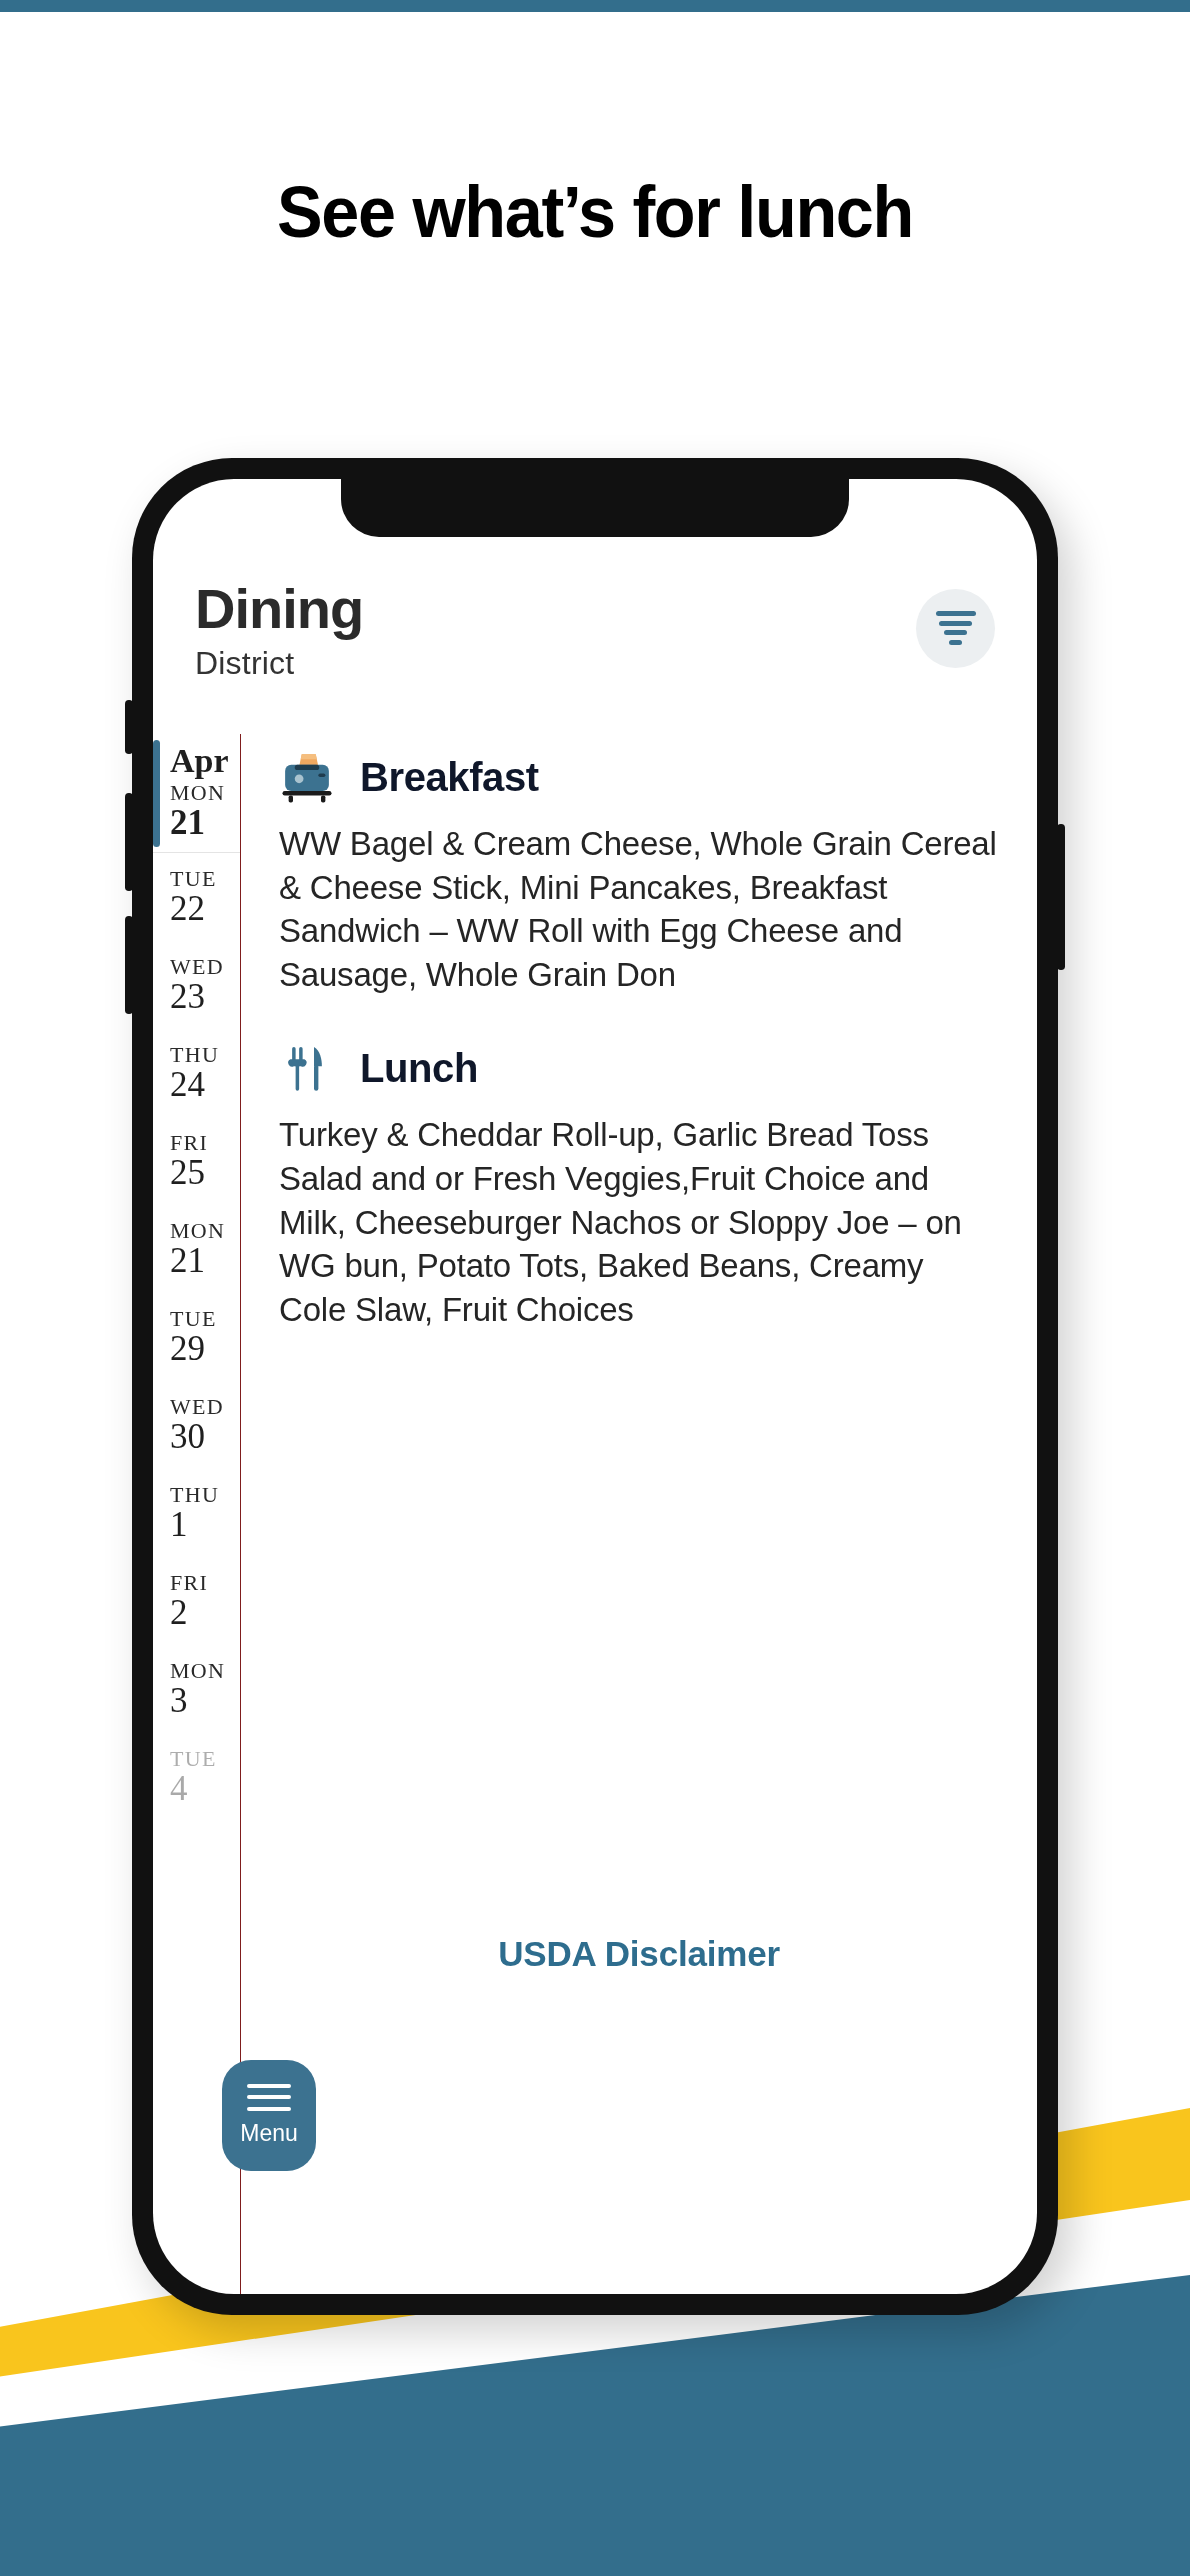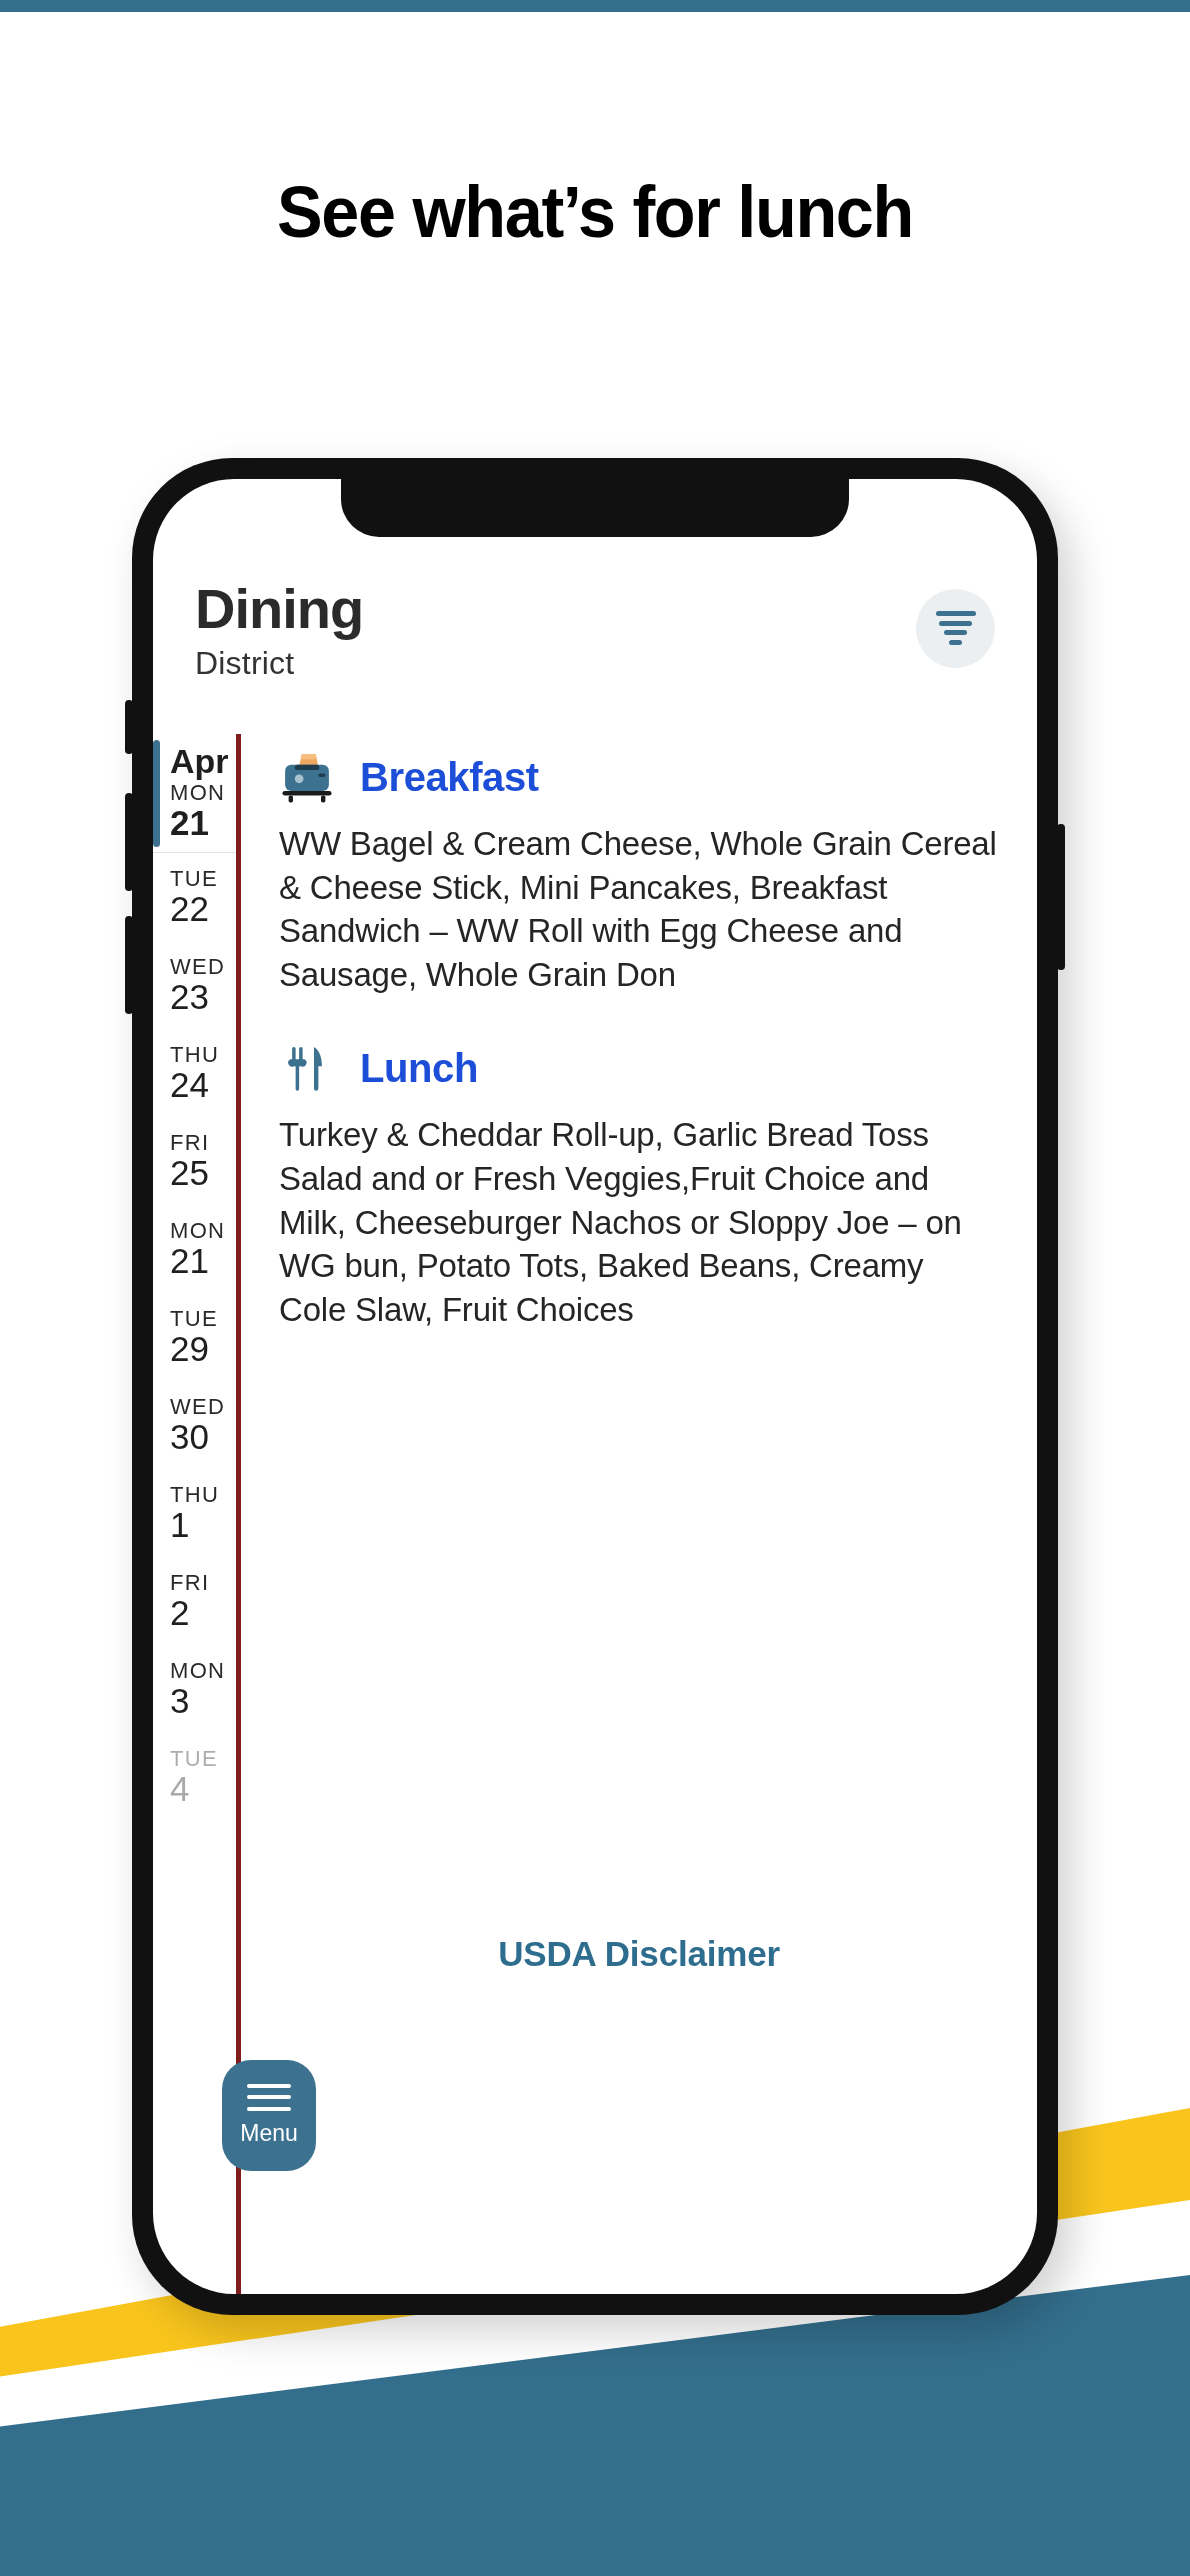--- a/index.html
+++ b/index.html
@@ -147,23 +147,24 @@
     position: absolute;
     top: 255px; left: 0;
     width: 884px;
     height: 1560px;
     display: flex;
   }
 
   .date-rail {
     width: 88px;
     flex: 0 0 88px;
-    border-right: 5px solid #7f1d1d;
+    border-right: 1px solid #7f1d1d;
     position: relative;
     overflow: hidden;
+    font-family: Liberation Serif, serif;
   }
   .date-item {
     position: relative;
     padding: 13.4px 0 13.4px 17px;
     height: 88px;
     display: flex;
     flex-direction: column;
     justify-content: center;
     cursor: pointer;
   }
@@ -213,21 +214,21 @@
   .meal-block { margin-bottom: 44px; }
   .meal-head {
     display: flex;
     align-items: center;
     gap: 25px;
     margin-bottom: 17px;
   }
   .meal-title {
     font-size: 40px;
     font-weight: 700;
-    color: #1d4ed8;
+    color: #0f172a;
     letter-spacing: -0.4px;
   }
   .meal-desc {
     font-size: 33px;
     line-height: 1.32;
     color: #252525;
     font-weight: 400;
     letter-spacing: -0.2px;
   }
   .meal-icon { width: 56px; height: 56px; flex: 0 0 56px; }

